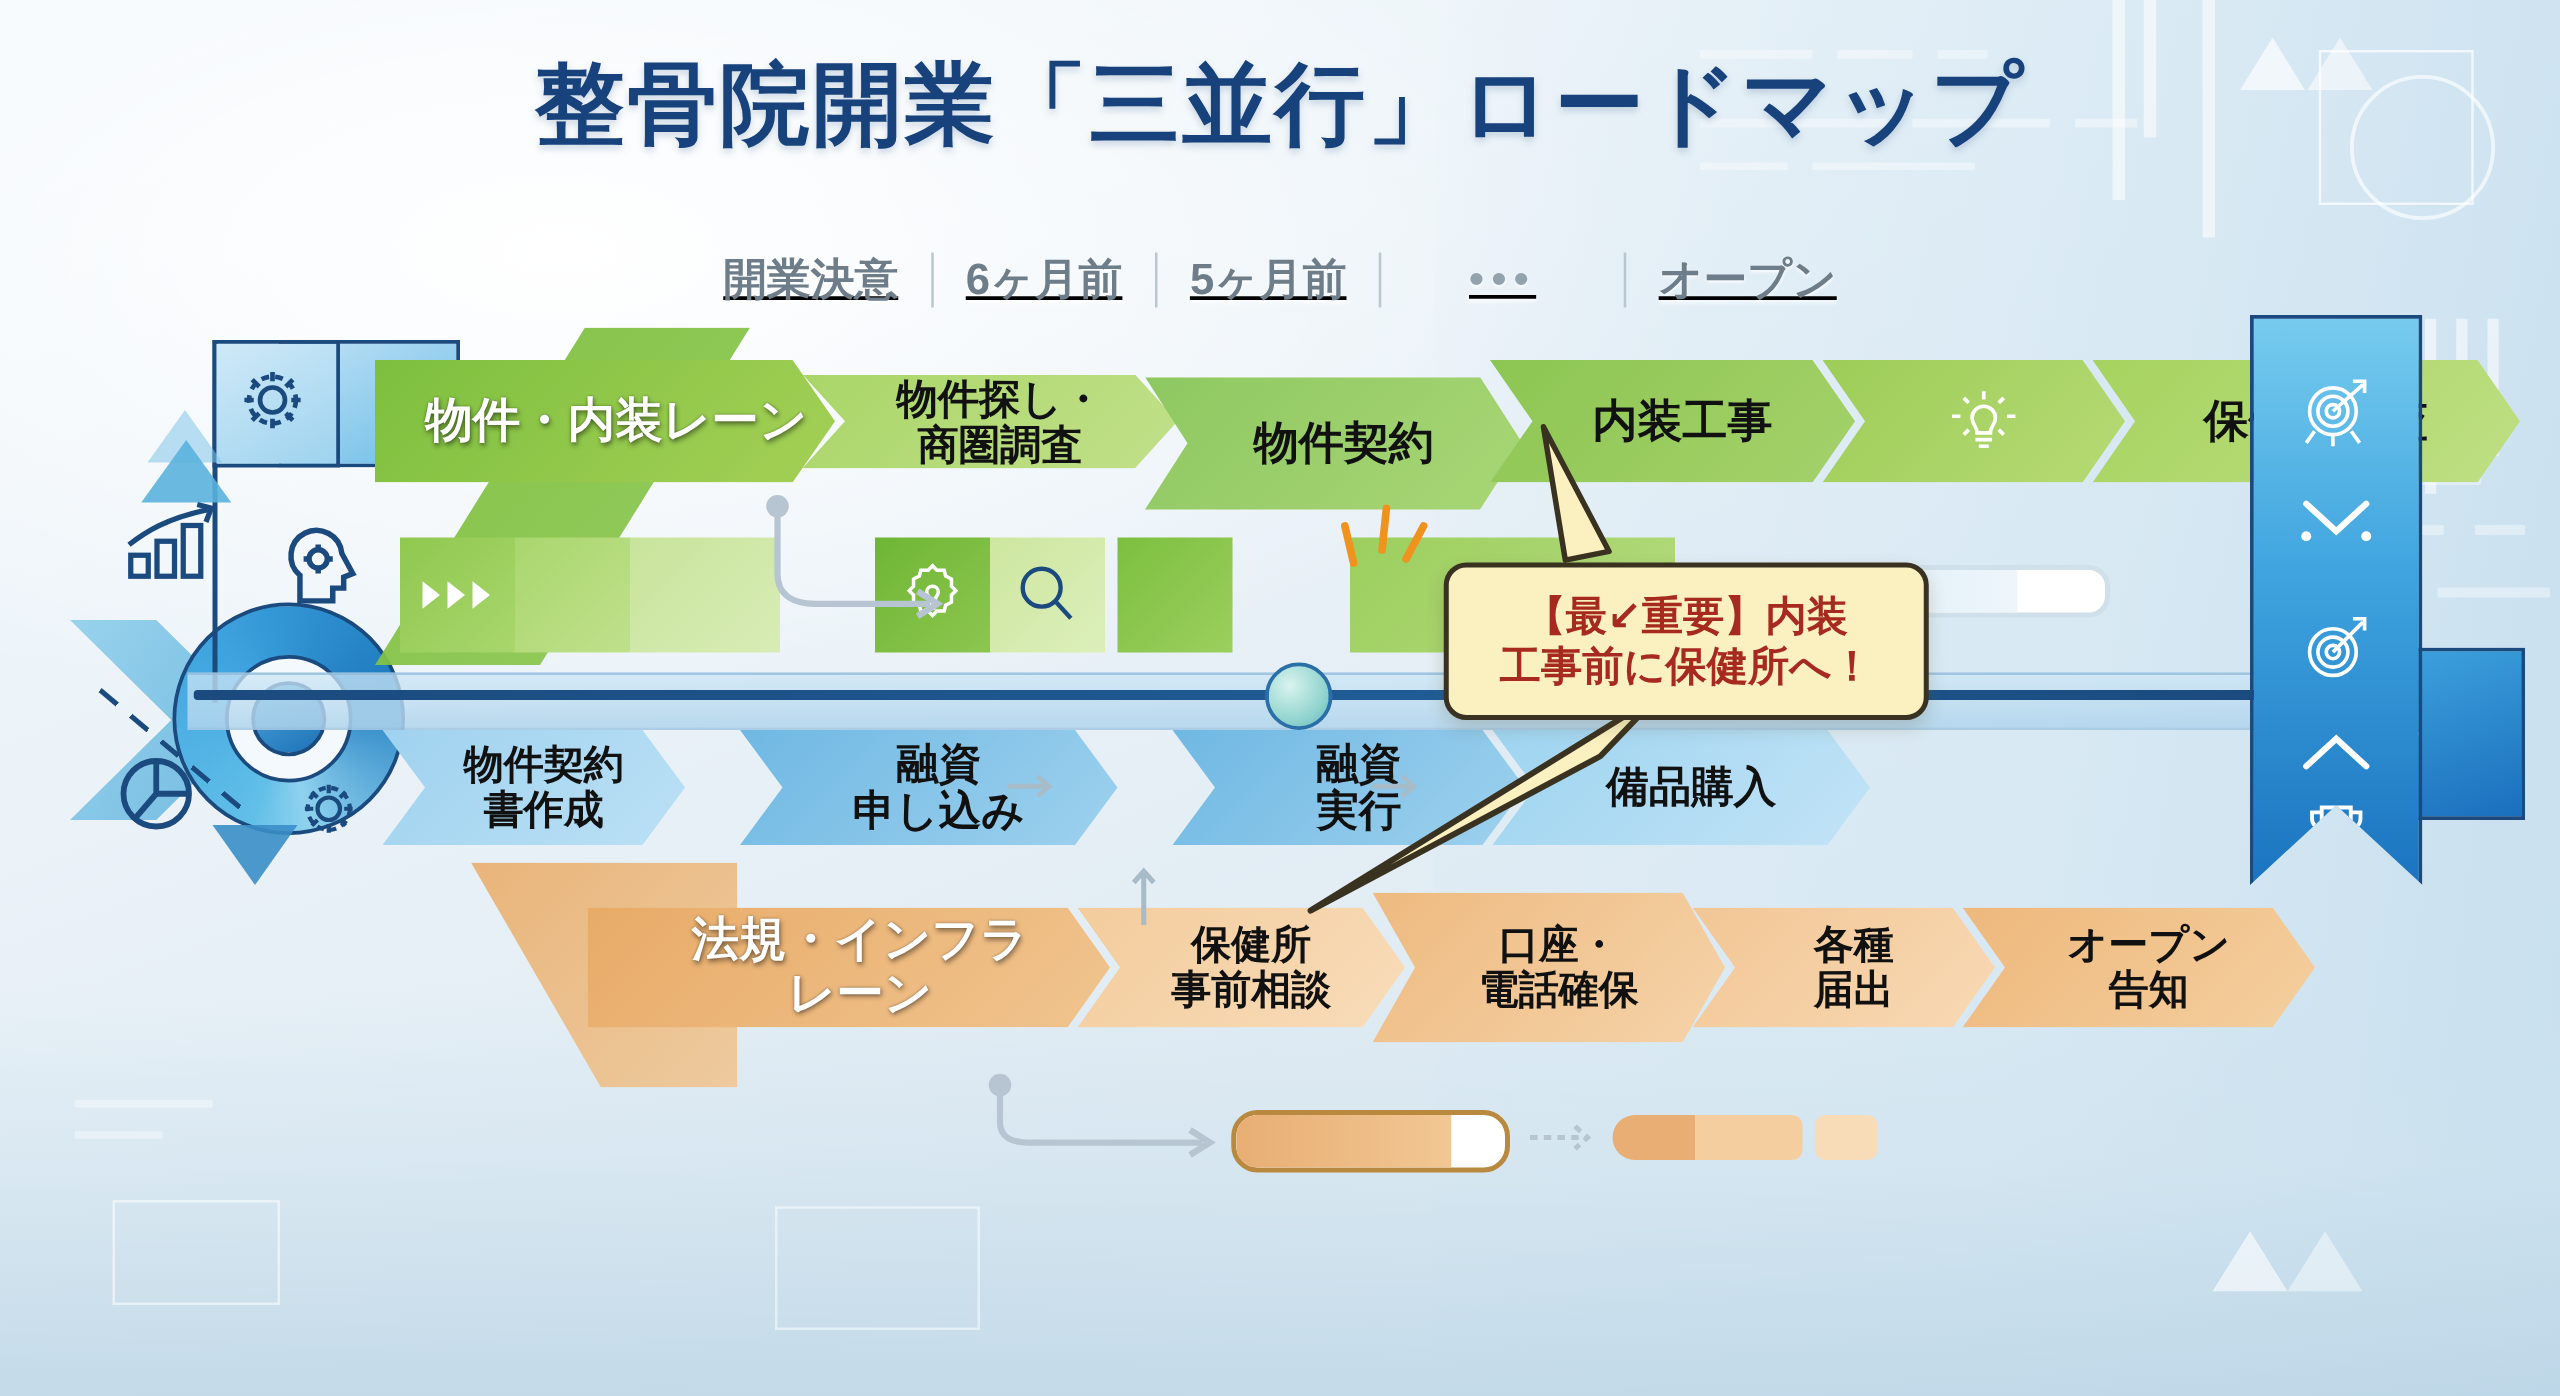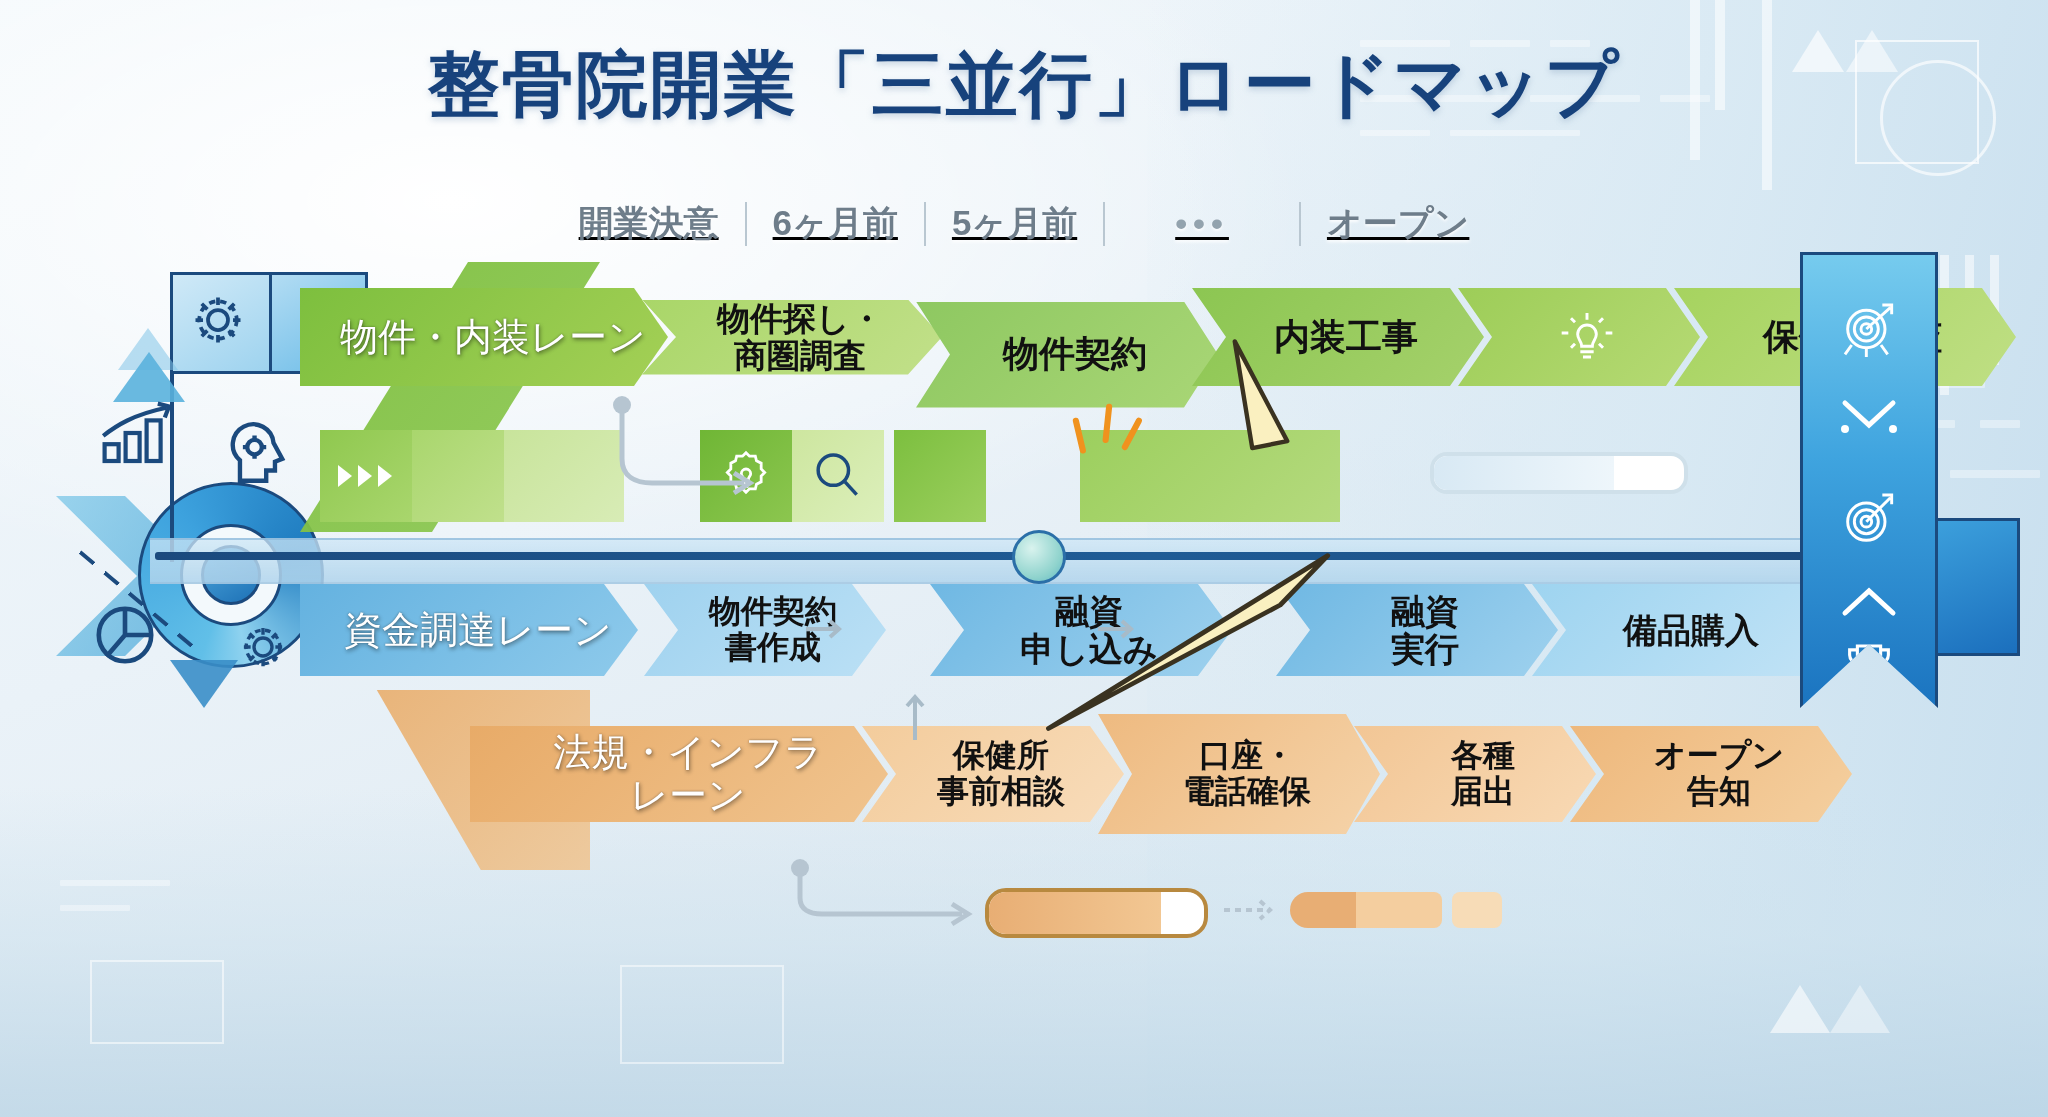--- a/index.html
+++ b/index.html
@@ -138,21 +138,21 @@
   .lane{position:absolute;display:flex;align-items:center;}
   .chev{
     position:relative;display:flex;align-items:center;justify-content:center;
     text-align:center;color:#111;font-weight:bold;line-height:1.12;
     clip-path:polygon(0 0,calc(100% - 34px) 0,100% 50%,calc(100% - 34px) 100%,0 100%,34px 50%);
     padding:0 18px 0 34px;
     white-space:pre-line;
   }
   .chev.first{clip-path:polygon(0 0,calc(100% - 34px) 0,100% 50%,calc(100% - 34px) 100%,0 100%);padding-left:20px;}
   .lane-label{
-    color:#fff;font-weight:normal;
+    color:#fff;font-weight:bold;
     text-shadow:1px 2px 4px rgba(0,0,0,.45),0 0 2px rgba(0,0,0,.35);
     padding-left:16px;
   }
 
   
   .lane-green{left:300px;top:288px;height:98px;}
   .g1{background:linear-gradient(135deg,#7dbf3e,#a4d056);width:330px;height:98px;font-size:38px;}
   .g2{background:linear-gradient(135deg,#a9d668,#c2e08a);width:248px;height:75px;font-size:33px;margin-left:-26px;align-items:flex-end;}
   .g3{background:linear-gradient(135deg,#8ec861,#a9d676);width:250px;height:106px;font-size:36px;margin-left:-26px;margin-top:35px;}
   .g4{background:linear-gradient(135deg,#8cc652,#a5d16b);width:240px;height:98px;font-size:36px;margin-left:-26px;}
@@ -408,23 +408,20 @@
           <path d="M17 22a7 7 0 1 1 14 0c0 4-3 5-3 9h-8c0-4-3-5-3-9z"></path>
           <path d="M19 35h10M21 39h6"></path>
           <path d="M24 6v5M10 21H5M43 21h-5M12 10l3 3M36 10l-3 3M12 32l3-3M36 32l-3-3"></path>
         </g>
       </svg>
     </div>
     <div class="chev g6"><span>保健所検査</span></div>
   </div>
 
   <div class="lane lane-blue">
-    <div class="chev b1 first">
-      <span class="lane-label">資金調達レーン</span>
-    </div>
     <div class="chev b2"><span>物件契約
 書作成</span></div>
     <div class="chev b3"><span>融資
 申し込み</span></div>
     <div class="chev b4"><span>融資
 実行</span></div>
     <div class="chev b5"><span>備品購入</span></div>
   </div>
 
   <svg class="arrow-sm" style="left:804px;top:612px;" width="42" height="34" viewBox="0 0 42 34">
@@ -459,20 +456,24 @@
         <path d="M40 48 L44 10"></path>
         <path d="M62 56 L78 26"></path>
     </g>
   </svg>
   <svg class="callout-spike-up" width="80" height="130" viewBox="0 0 80 130">
     <path d="M30 128 L10 6 L70 120 Z" fill="#faf0c0" stroke="#3a3220" stroke-width="5" stroke-linejoin="round"></path>
   </svg>
   <svg class="callout-spike-down" width="310" height="200" viewBox="0 0 310 200">
     <path d="M300 8 L6 190 L250 60 Z" fill="#faf0c0" stroke="#3a3220" stroke-width="5" stroke-linejoin="round"></path>
   </svg>
+  <div class="callout">
+    <span>【最↙重要】内装
+工事前に保健所へ！</span>
+  </div>
 
   <svg class="conn" style="left:788px;top:858px;" width="200" height="80" viewBox="0 0 200 80">
     <circle cx="12" cy="10" r="9" fill="#b6c5d1" stroke="none"></circle>
     <path d="M12 16v24c0 12 10 16 22 16h140" stroke="#b6c5d1" stroke-width="5" fill="none"></path>
     <path d="M164 46l16 10-16 10" stroke="#b6c5d1" stroke-width="5" fill="none"></path>
   </svg>
   <div class="pbar">
     <div class="pbar-fill"></div>
   </div>
   <svg class="arrow-sm" style="left:1222px;top:892px;" width="58" height="36" viewBox="0 0 58 36">

